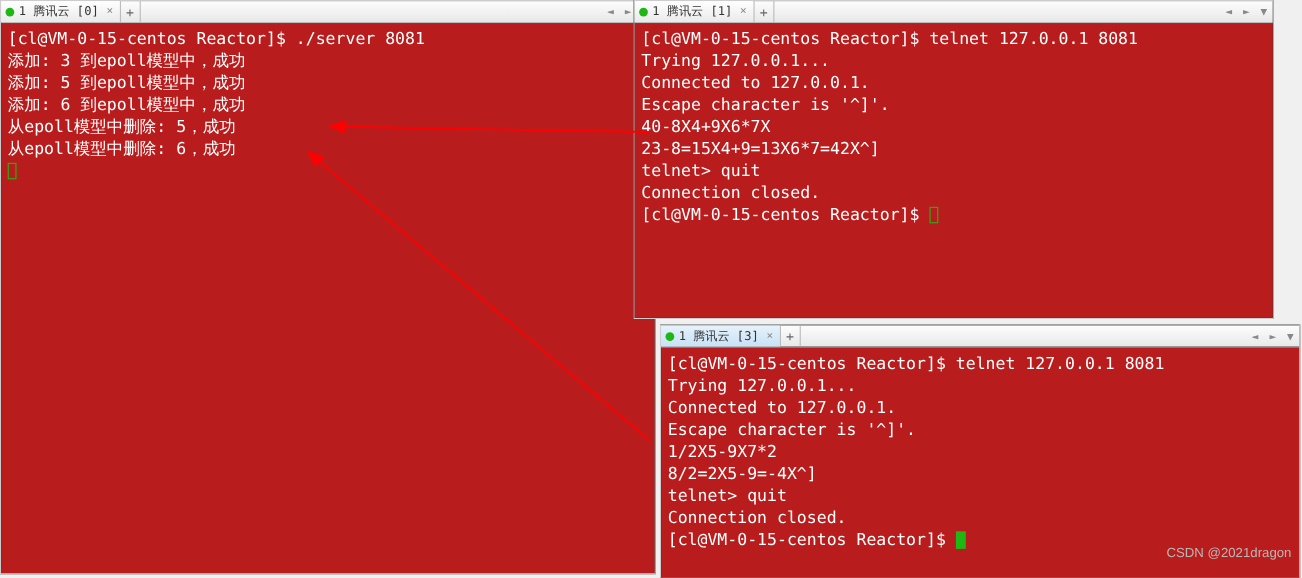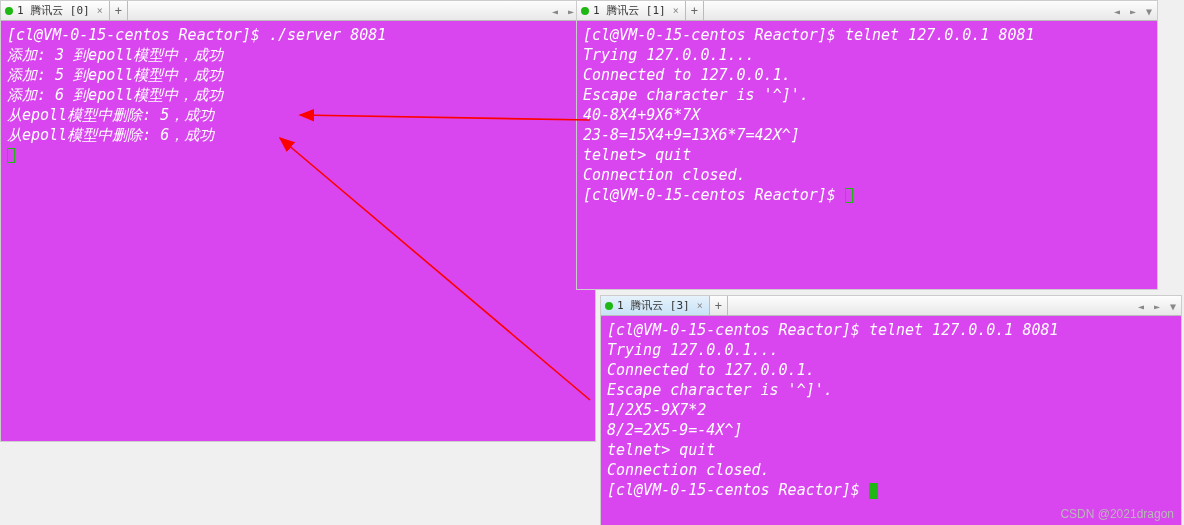--- a/index.html
+++ b/index.html
@@ -12,21 +12,21 @@
       position: relative;
       overflow: hidden;
     }
     .pane {
       position: absolute;
       background: #000;
       border: 1px solid #ccc;
     }
     .pane-left {
       left: 0; top: 0;
-      width: 596px; height: 442px;
+      width: 596px; height: 522px;
     }
     .pane-top-right {
       left: 576px; top: 0;
       width: 582px; height: 290px;
     }
     .pane-bottom-right {
       left: 600px; top: 295px;
       width: 582px; height: 265px;
     }
     .tabbar {
@@ -82,43 +82,42 @@
       gap: 0;
     }
     .tab-nav span {
       width: 16px;
       text-align: center;
       color: #888;
       font-size: 10px;
       cursor: pointer;
     }
     .terminal {
-      background: #d946ef;
+      background: #b91c1c;
       color: #fff;
       padding: 4px 6px;
       font-size: 15px;
       line-height: 20px;
       white-space: pre;
       overflow: hidden;
       height: calc(100% - 20px);
-      font-style: italic;
     }
     .cursor-green { background: #1fb714; color: #1fb714; display:inline-block; width:9px; height:16px; vertical-align:middle; }
     .cursor-outline { border:1px solid #1fb714; display:inline-block; width:8px; height:15px; vertical-align:middle; }
     .arrows-svg {
       position: absolute;
       left: 0; top: 0;
       width: 600px; height: 525px;
       pointer-events: none;
       z-index: 10;
     }
     .watermark {
       position: absolute;
       right: 10px;
-      bottom: 4px;
+      bottom: 16px;
       font-size: 12px;
       color: #b8b8b8;
       font-family: Arial, sans-serif;
       z-index: 20;
     }
   </style>
 </head>
 <body>
 
 <div class="pane pane-left">

